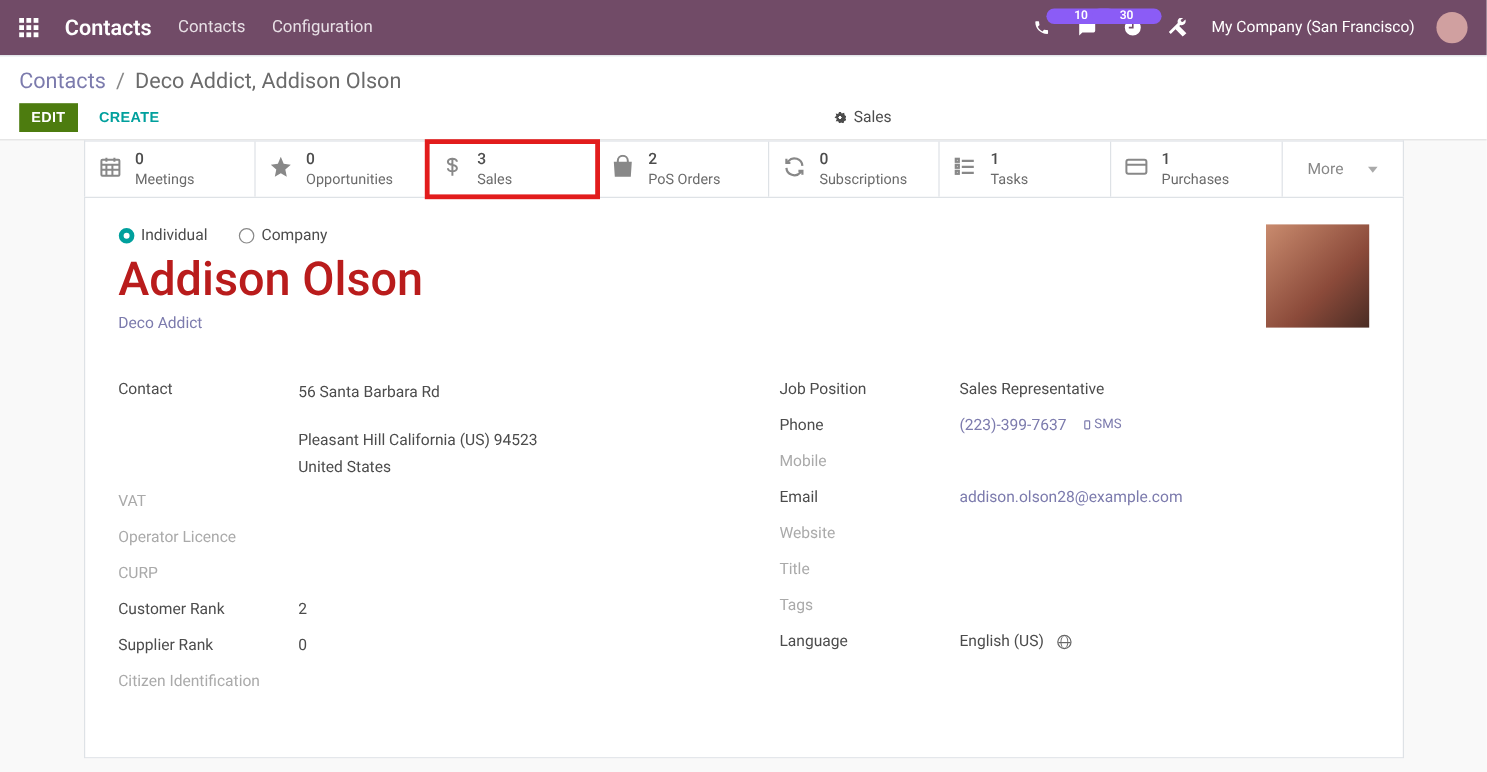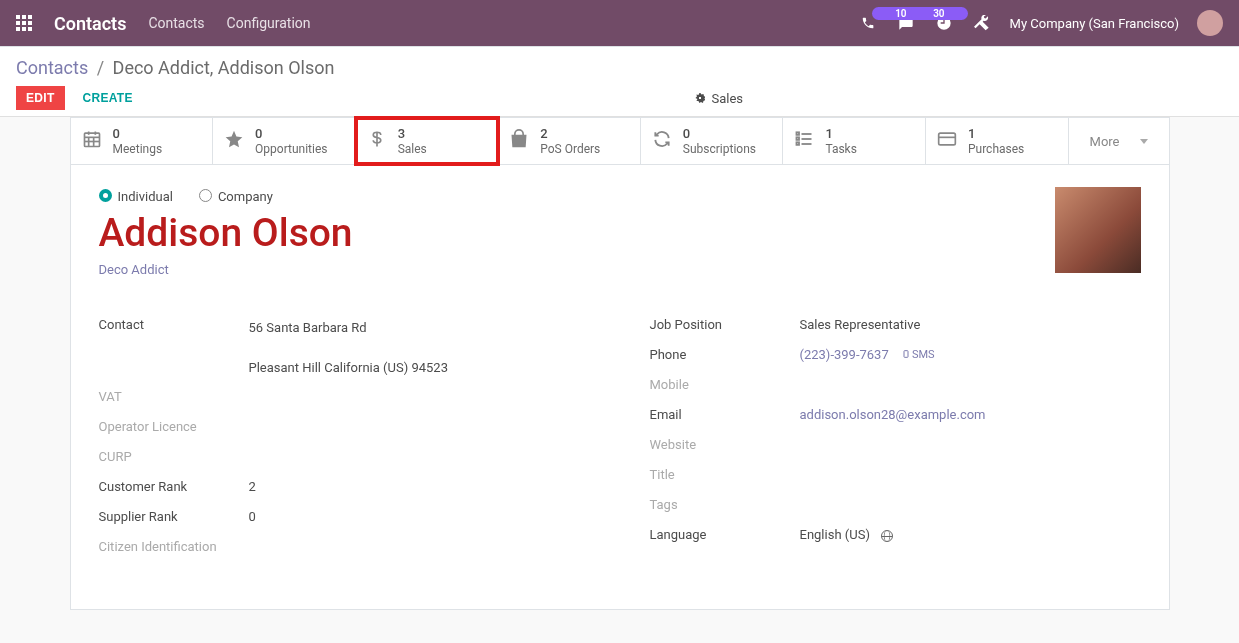--- a/index.html
+++ b/index.html
@@ -42,21 +42,21 @@
 
   
   .control-panel { background: #fff; border-bottom: 1px solid #e0e0e0; border-top: 1px solid #dee2e6; padding: 10px 16px 6px; }
   .breadcrumb { font-size: 18px; margin-bottom: 8px; }
   .breadcrumb a { color: #7C7BAD; text-decoration: none; }
   .breadcrumb .sep { color: #888; margin: 0 4px; }
   .breadcrumb .current { color: #6b6b6b; }
   .cp-row { display: flex; align-items: center; }
   .cp-row .btn-row { display: flex; align-items: center; gap: 18px; }
   .btn-primary {
-    background: #ef4444; color: #fff; border: none; padding: 5px 10px;
+    background: #4d7c0f; color: #fff; border: none; padding: 5px 10px;
     font-size: 12px; font-weight: 600; letter-spacing: 0.3px; cursor: pointer;
   }
   .btn-link-strong {
     color: #00A09D; font-size: 12px; font-weight: 600; letter-spacing: 0.3px;
     background: none; border: none; cursor: pointer;
   }
   .action-dropdown {
     display: flex; align-items: center; gap: 6px;
     font-size: 13px; color: #4c4c4c; margin-left: auto;
     padding-right: 480px;
@@ -101,21 +101,21 @@
   .stat.highlight { outline: 4px solid #e21c1c; outline-offset: -2px; position: relative; z-index: 2; }
 
   
   .sheet {
     background: #fff;
     border: 1px solid #dee2e6;
     padding: 24px 28px 40px;
     position: relative;
   }
   .radio-row { display: flex; gap: 26px; margin-bottom: 6px; font-size: 13px; align-items: center; }
-  .radio-item { display: flex; align-items: flex-start; gap: 6px; cursor: pointer; }
+  .radio-item { display: flex; align-items: center; gap: 6px; cursor: pointer; }
   .radio {
     width: 13px; height: 13px; border-radius: 50%;
     border: 4px solid #00A09D; background: #fff;
   }
   .radio.empty { border: 1px solid #888; width: 13px; height: 13px; }
   .name-title { font-size: 39px; color: #b91c1c; font-weight: 500; margin-bottom: 6px; }
   .company-link { color: #7C7BAD; font-size: 13px; cursor: pointer; }
 
   .contact-photo {
     position: absolute;
@@ -346,20 +346,21 @@
 
     <div class="details">
 
       <div class="col">
         <div class="field-row">
           <div class="field-label">Contact</div>
           <div class="field-value address-block">
             <div>56 Santa Barbara Rd</div>
             <div style="height:18px"></div>
             <div>Pleasant Hill  California (US)  94523</div>
+            <div>United States</div>
           </div>
         </div>
         <div class="field-row">
           <div class="field-label muted">VAT</div>
         </div>
         <div class="field-row">
           <div class="field-label muted" style="width:auto">Operator Licence</div>
         </div>
         <div class="field-row">
           <div class="field-label muted">CURP</div>

